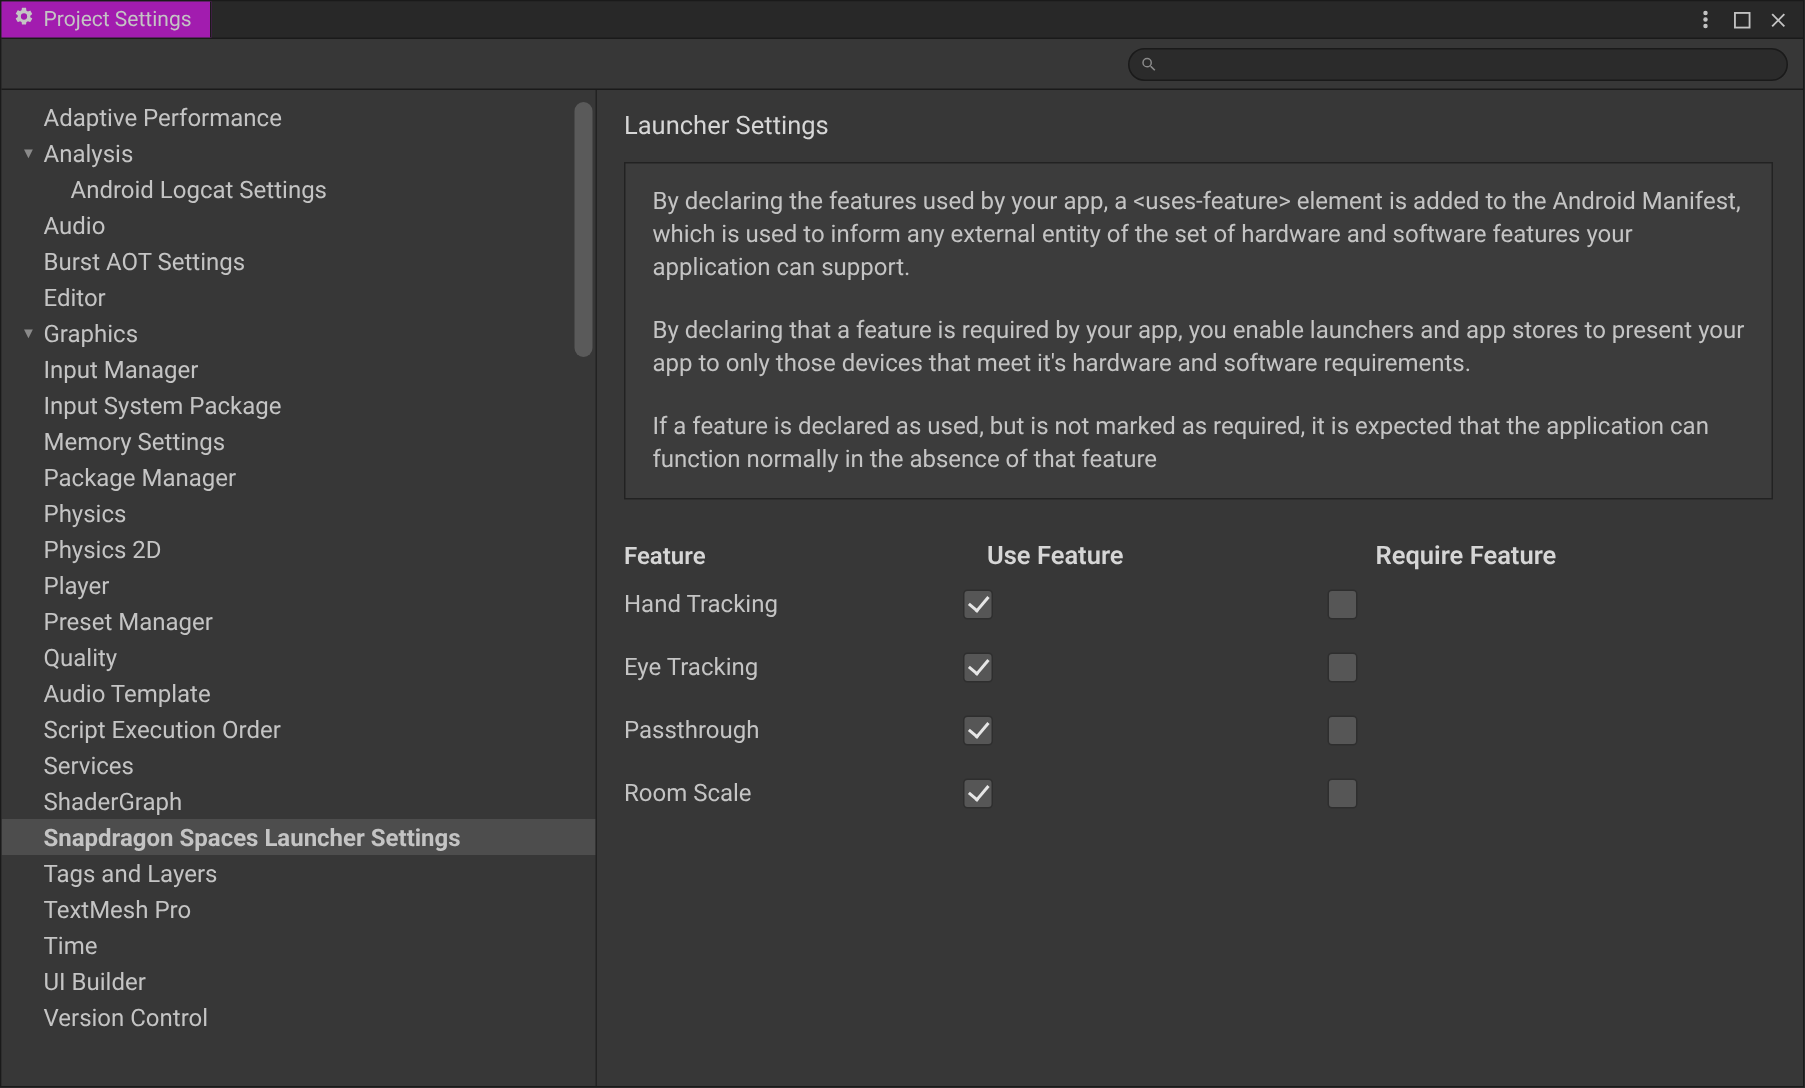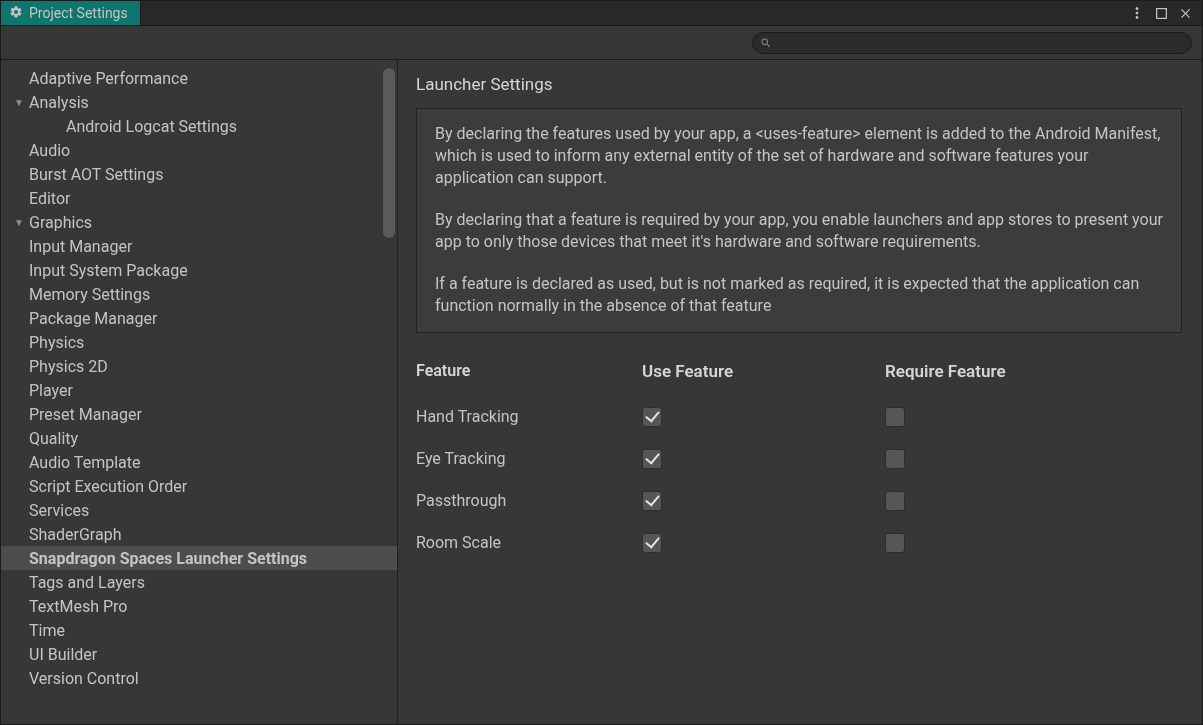--- a/index.html
+++ b/index.html
@@ -24,21 +24,21 @@
     border: 1px solid #1a1a1a;
   }
   .titlebar {
     height: 25px;
     background: #282828;
     display: flex;
     align-items: stretch;
     border-bottom: 1px solid #1a1a1a;
   }
   .tab {
-    background: #0f766e;
+    background: #a21caf;
     display: flex;
     align-items: center;
     padding: 0 12px 0 8px;
     gap: 6px;
     font-size: 14px;
     color: #C4C4C4;
     border-right: 1px solid #1a1a1a;
   }
   .tab svg {
     width: 14px;
@@ -125,21 +125,21 @@
   .tree-item {
     display: flex;
     align-items: center;
     height: 24px;
     padding-left: 28px;
     font-size: 16px;
     color: #C4C4C4;
     cursor: pointer;
     white-space: nowrap;
   }
-  .tree-item.depth-1 { padding-left: 65px; }
+  .tree-item.depth-1 { padding-left: 46px; }
   .tree-item.has-children { padding-left: 10px; }
   .tree-item.has-children .arrow {
     width: 16px;
     text-align: center;
     color: #8A8A8A;
     font-size: 10px;
     margin-right: 2px;
   }
   .tree-item.selected {
     background: #4D4D4D;
@@ -173,21 +173,22 @@
   .row {
     display: flex;
     align-items: center;
     min-height: 32px;
     margin-bottom: 10px;
   }
   .row.header {
     font-weight: 600;
     font-size: 17px;
     color: #D6D6D6;
-    margin-bottom: 14px;
+    margin-bottom: 0;
+    gap: 16px;
   }
   .col-feature { width: 226px; font-size:16px;}
   .col-use { width: 228px; display:flex; }
   .col-require { flex:1; display:flex; padding-left: 15px;}
   .checkbox {
     width: 20px;
     height: 20px;
     background: #565656;
     border: 1px solid #2e2e2e;
     border-radius: 3px;

